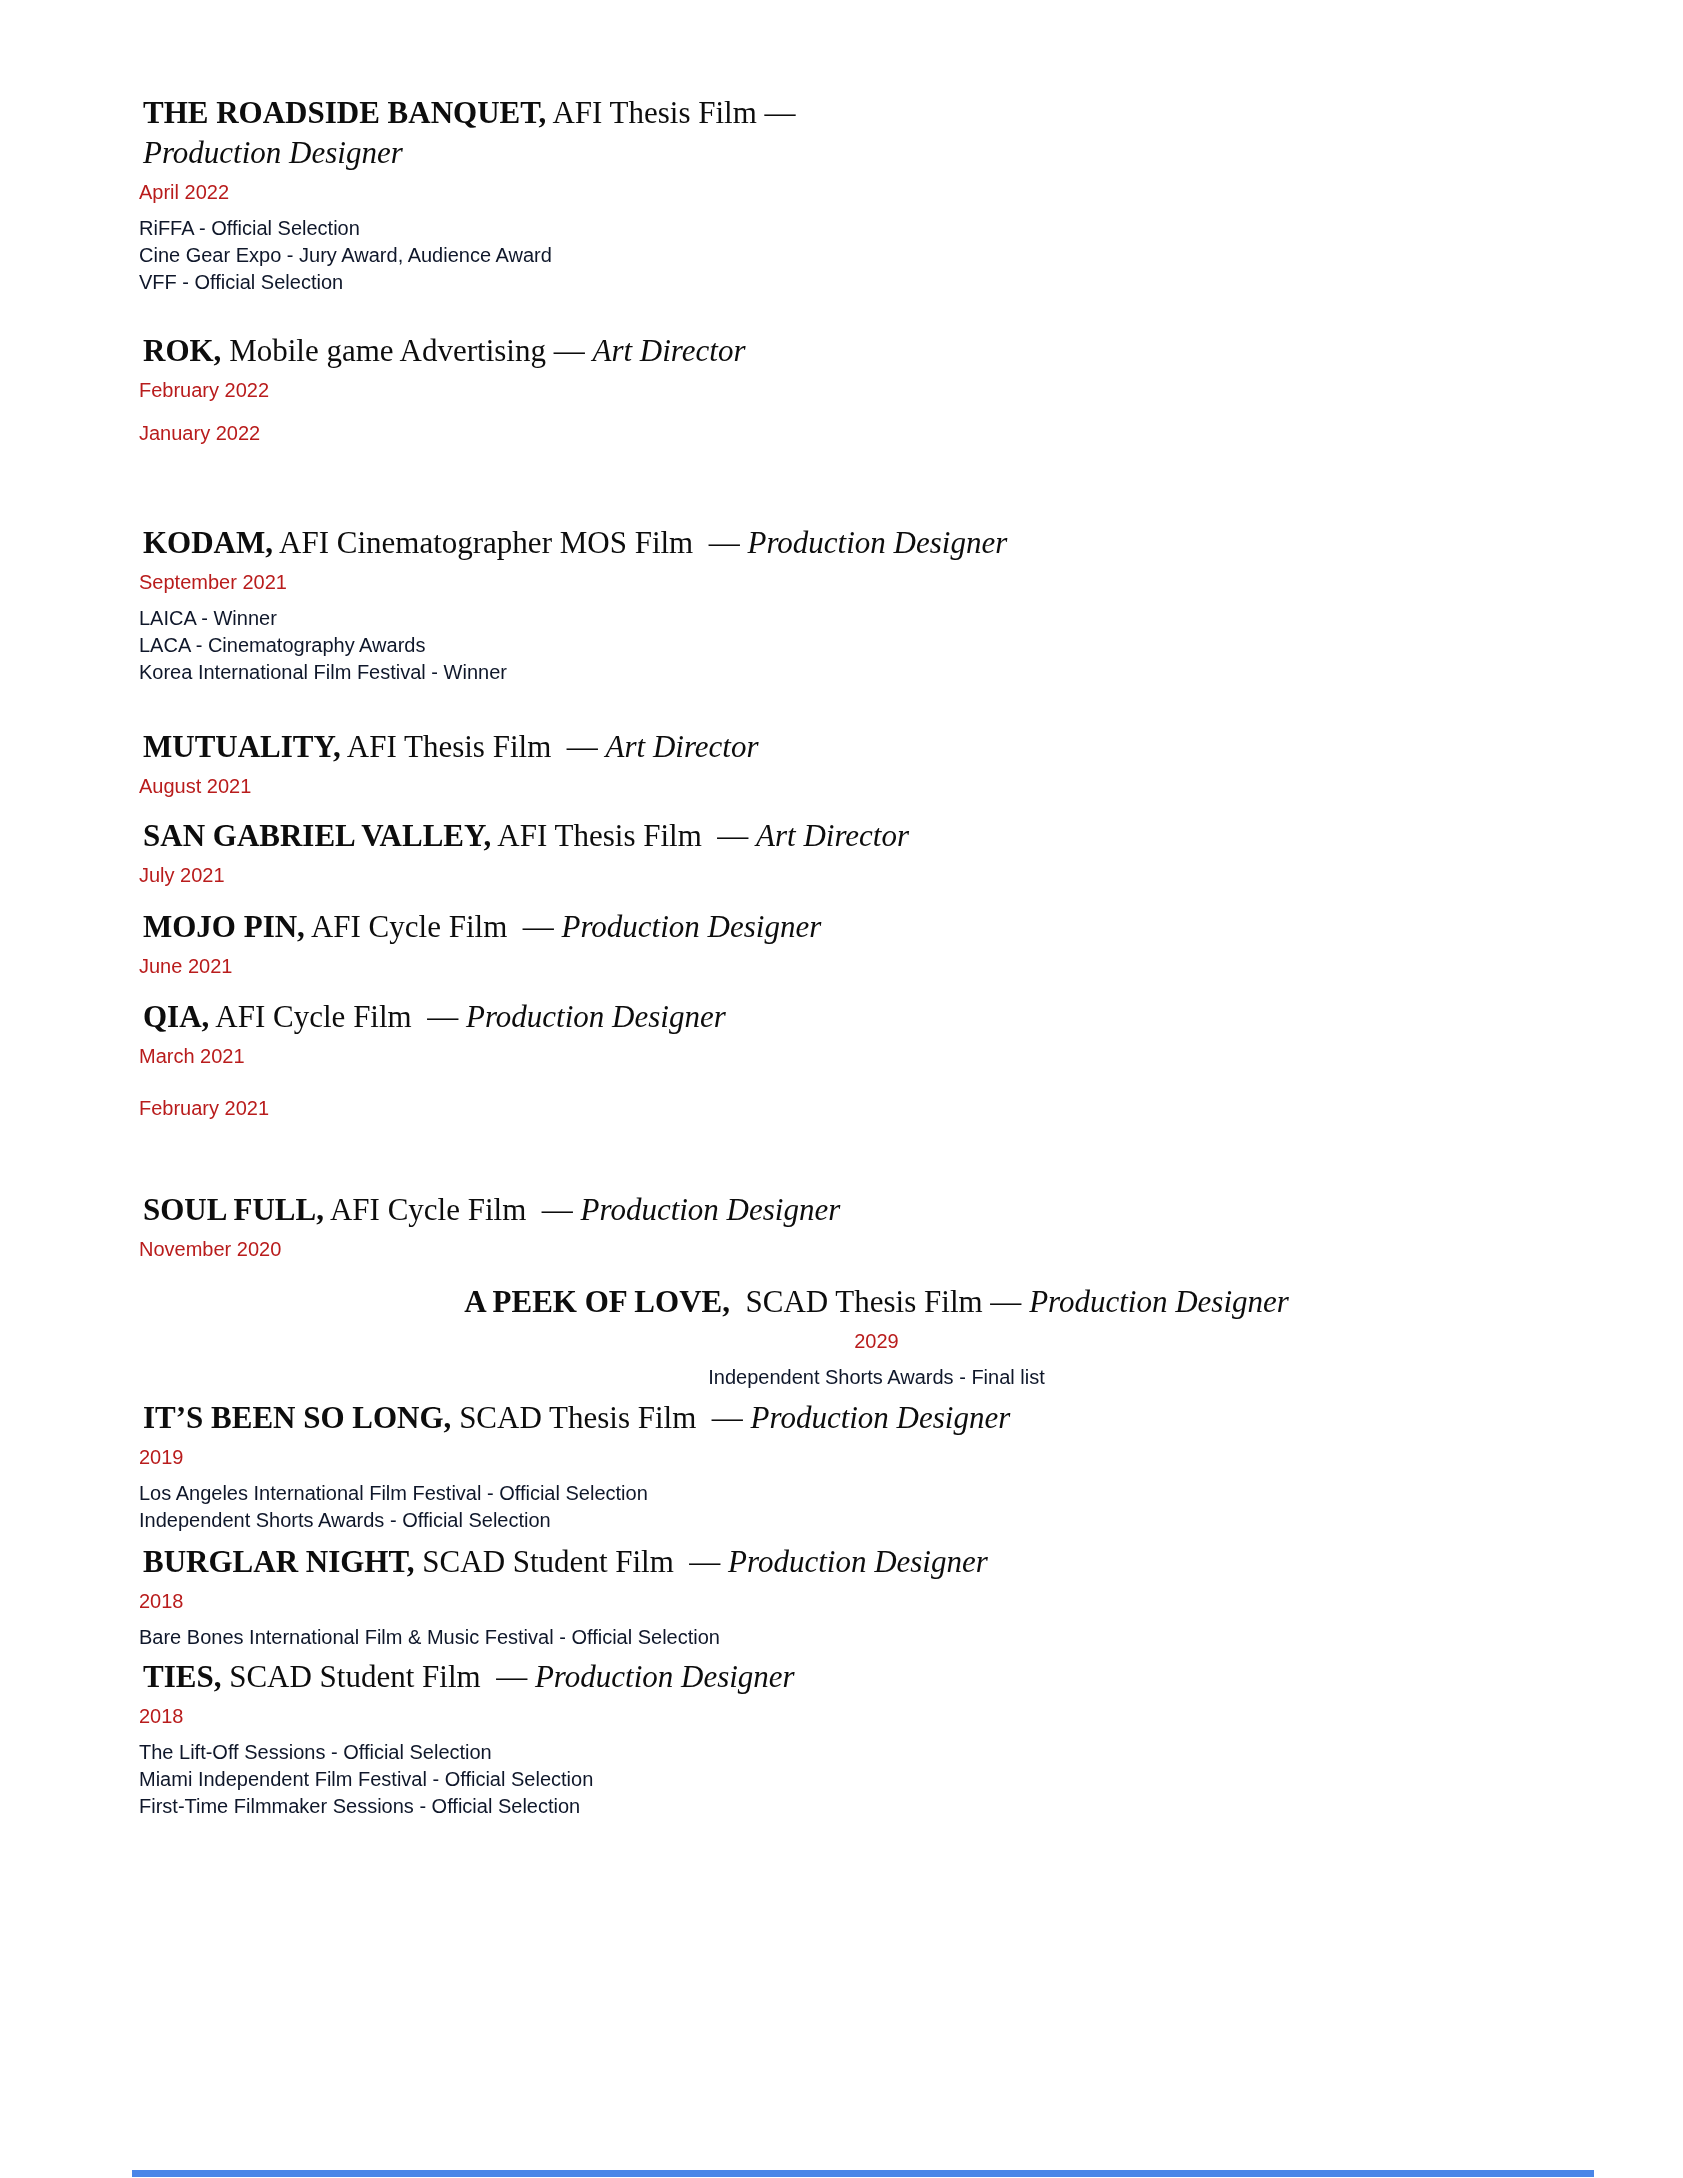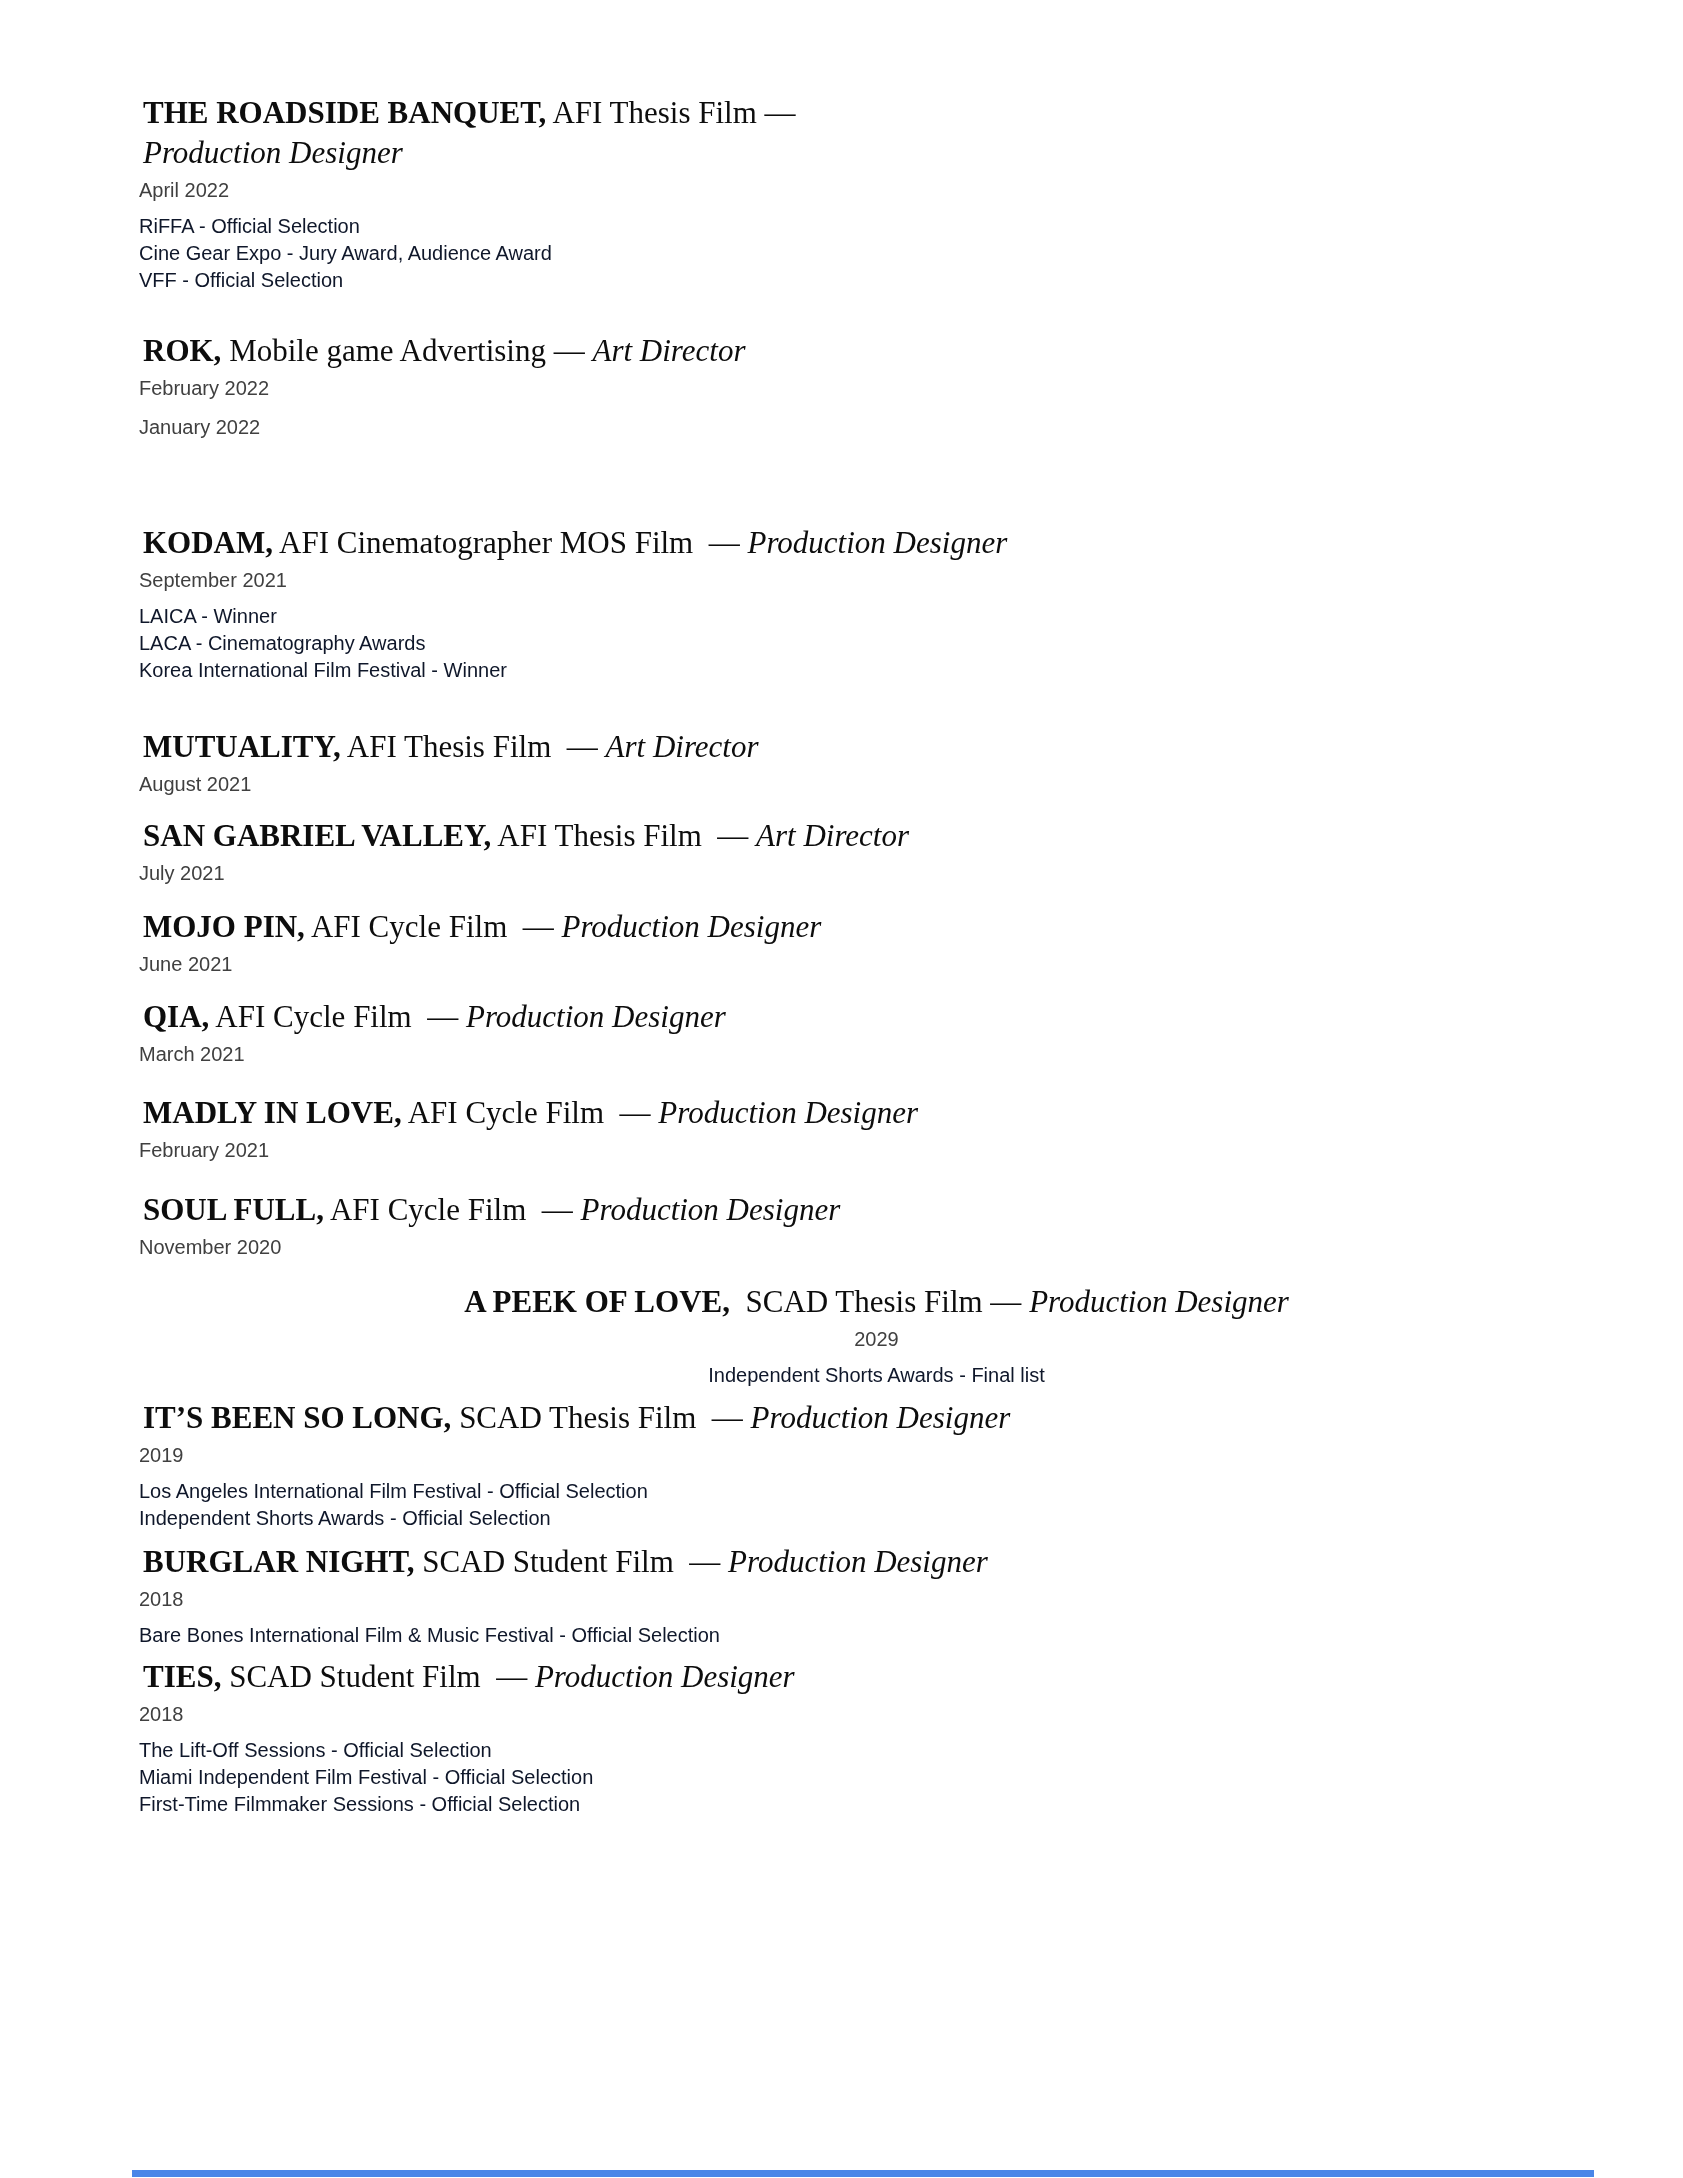--- a/index.html
+++ b/index.html
@@ -33,23 +33,24 @@
     color: #0d0d0d;
     white-space: pre-wrap;
   }
   .title {
     font-weight: 700;
   }
   .role {
     font-style: italic;
   }
   .date {
+    margin-top: 6px;
     font-size: 20px;
     line-height: 27px;
-    color: #404040;
+    color: #b91c1c;
   }
   .awards {
     margin-top: 9px;
     font-size: 20px;
     line-height: 27px;
     color: #0f172a;
   }
   .e1  { top: 89px; }
   .e2  { top: 327px; }
   .e3  { top: 414px; }
@@ -121,21 +122,20 @@
     <h2 class="heading"><span class="title">MOJO PIN,</span><span class="ctx"> AFI Cycle Film  — </span><span class="role">Production Designer</span></h2>
     <div class="date">June 2021</div>
   </section>
 
   <section class="entry e8">
     <h2 class="heading"><span class="title">QIA,</span><span class="ctx"> AFI Cycle Film  — </span><span class="role">Production Designer</span></h2>
     <div class="date">March 2021</div>
   </section>
 
   <section class="entry e9">
-    <h2 class="heading"><span class="title">MADLY IN LOVE,</span><span class="ctx"> AFI Cycle Film  — </span><span class="role">Production Designer</span></h2>
     <div class="date">February 2021</div>
   </section>
 
   <section class="entry e10">
     <h2 class="heading"><span class="title">SOUL FULL,</span><span class="ctx"> AFI Cycle Film  — </span><span class="role">Production Designer</span></h2>
     <div class="date">November 2020</div>
   </section>
 
   <section class="entry e11">
     <h2 class="heading"><span class="title">A PEEK OF LOVE,</span><span class="ctx">  SCAD Thesis Film — </span><span class="role">Production Designer</span></h2>

